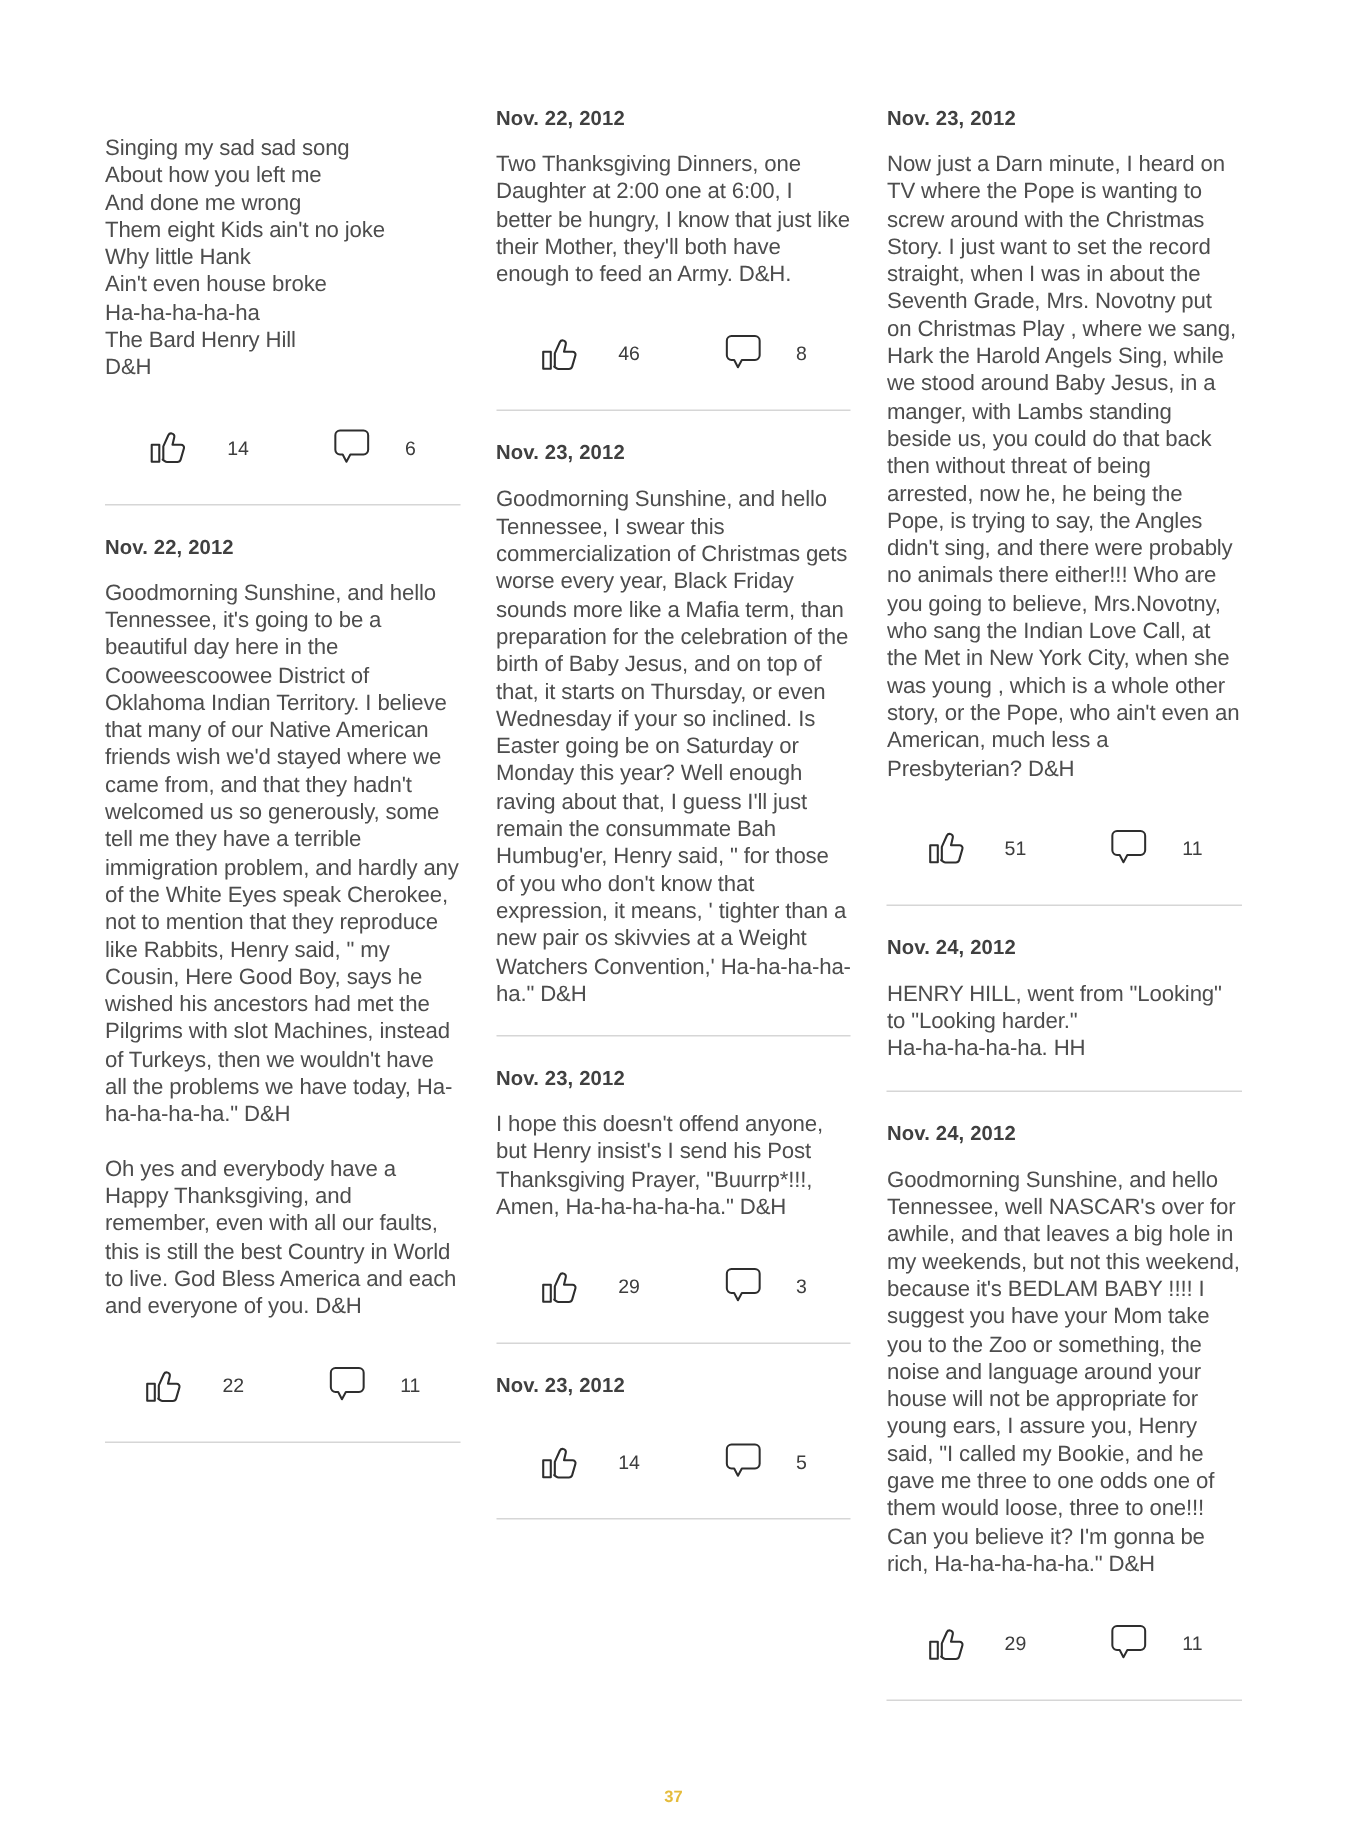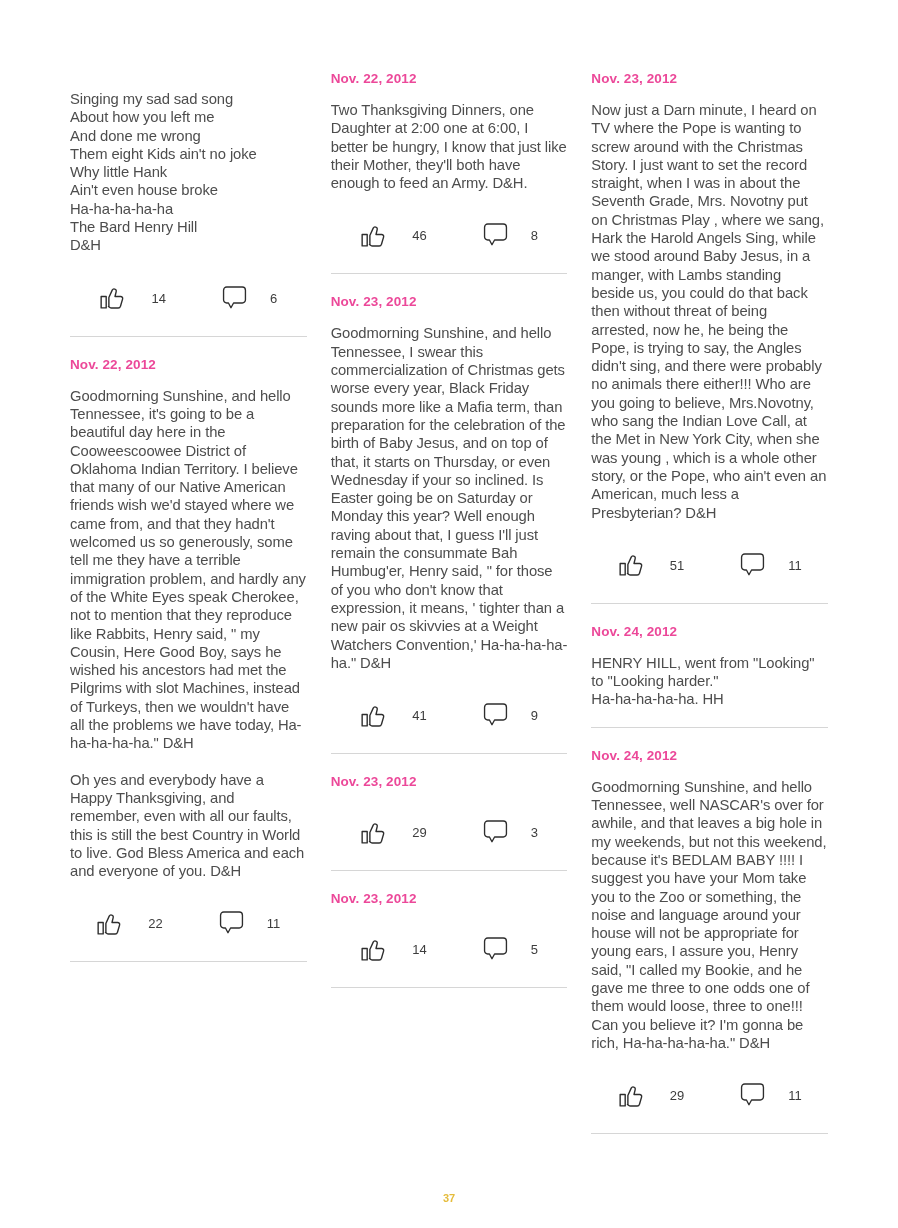--- a/index.html
+++ b/index.html
@@ -16,21 +16,21 @@
     gap: 24px;
     padding: 71px 70px 0 70px;
     align-items: flex-start;
   }
   .col { flex: 1 1 0; min-width: 0; }
   .col.continued { padding-top: 19px; }
   .post-date {
     margin: 0 0 15px 0;
     font-size: 13.5px;
     font-weight: bold;
-    color: #ec4899;
+    color: #404040;
     letter-spacing: 0.1px;
   }
   .post-body {
     margin: 0 0 18px 0;
     font-size: 14.8px;
     line-height: 18.3px;
     color: #4d4d4d;
     letter-spacing: -0.1px;
     white-space: pre-line;
   }
@@ -132,39 +132,25 @@
     <path d="M4.5 1.5 h15 a3 3 0 0 1 3 3 v9.3 a3 3 0 0 1 -3 3 h-8.4 l-2.5 4.6 -2.4 -4.6 h-1.7 a3 3 0 0 1 -3 -3 v-9.3 a3 3 0 0 1 3 -3 z"></path>
   </svg>
 </span>
             <span class="count">8</span>
           </div>
           <div class="divider"></div>
         </article>
         <article class="post">
           <h3 class="post-date">Nov. 23, 2012</h3>
           <p class="post-body">Goodmorning Sunshine, and hello Tennessee, I swear this commercialization of Christmas gets worse every year, Black Friday sounds more like a Mafia term, than preparation for the celebration of the birth of Baby Jesus, and on top of that, it starts on Thursday, or even Wednesday if your so inclined. Is Easter going be on Saturday or Monday this year? Well enough raving about that, I guess I'll just remain the consummate Bah Humbug'er, Henry said, " for those of you who don't know that expression, it means, ' tighter than a new pair os skivvies at a Weight Watchers Convention,' Ha-ha-ha-ha-ha." D&amp;H</p>
-          <div class="engage">
-            <span class="icon">
-  <svg width="29" height="26" viewBox="0 0 27 24">
-    <path d="M2 10.6 h4.7 v10.6 H2 z"></path>
-    <path d="M8.8 19.8 l1.3 1 c.4 .3 .9 .5 1.4 .5 h6.4 c1 0 1.8 -.7 2.1 -1.6 l2 -6.9 c.3 -1.1 -.6 -2.2 -1.8 -2.2 h-5.3 l1.1 -4.6 c.3 -1.1 -.4 -2.2 -1.5 -2.4 -.9 -.2 -1.8 .3 -2.2 1.1 L9.2 11.6 v8.2 z"></path>
-  </svg>
-</span>
-            <span class="count count-like">41</span>
-            <span class="icon">
-  <svg width="25" height="27" viewBox="0 0 24 25">
-    <path d="M4.5 1.5 h15 a3 3 0 0 1 3 3 v9.3 a3 3 0 0 1 -3 3 h-8.4 l-2.5 4.6 -2.4 -4.6 h-1.7 a3 3 0 0 1 -3 -3 v-9.3 a3 3 0 0 1 3 -3 z"></path>
-  </svg>
-</span>
-            <span class="count">9</span>
-          </div>
-          <div class="divider"></div>
-        </article>
-        <article class="post">
-          <h3 class="post-date">Nov. 23, 2012</h3>
+          <div class="divider"></div>
+        </article>
+        <article class="post">
+          <h3 class="post-date">Nov. 23, 2012</h3>
+          <p class="post-body">I hope this doesn't offend anyone, but Henry insist's I send his Post Thanksgiving Prayer, "Buurrp*!!!, Amen, Ha-ha-ha-ha-ha." D&amp;H</p>
           <div class="engage">
             <span class="icon">
   <svg width="29" height="26" viewBox="0 0 27 24">
     <path d="M2 10.6 h4.7 v10.6 H2 z"></path>
     <path d="M8.8 19.8 l1.3 1 c.4 .3 .9 .5 1.4 .5 h6.4 c1 0 1.8 -.7 2.1 -1.6 l2 -6.9 c.3 -1.1 -.6 -2.2 -1.8 -2.2 h-5.3 l1.1 -4.6 c.3 -1.1 -.4 -2.2 -1.5 -2.4 -.9 -.2 -1.8 .3 -2.2 1.1 L9.2 11.6 v8.2 z"></path>
   </svg>
 </span>
             <span class="count count-like">29</span>
             <span class="icon">
   <svg width="25" height="27" viewBox="0 0 24 25">

